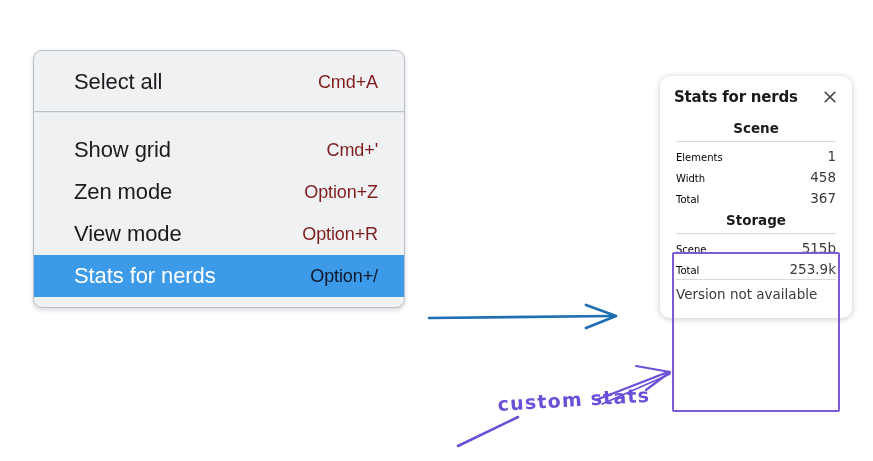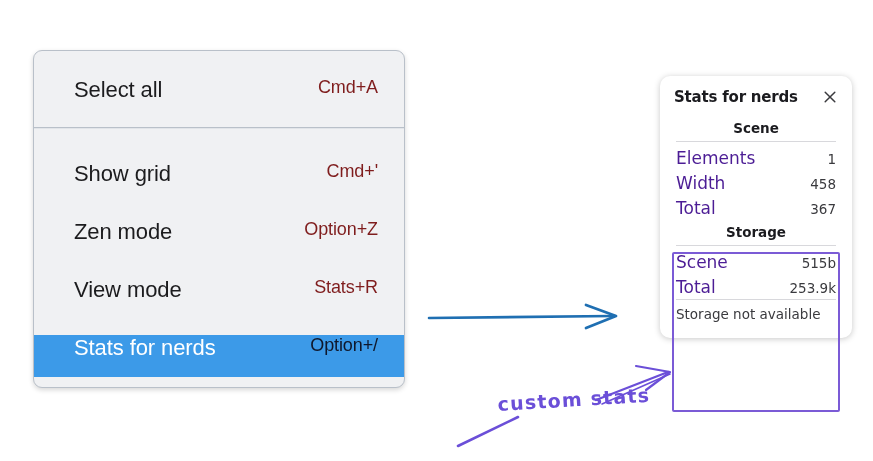--- a/index.html
+++ b/index.html
@@ -37,26 +37,26 @@
     padding-bottom: 8px;
     border-bottom: 1px solid #b9c0c9;
   }
   .menu-section.section-bottom {
     border-top: 1px solid #e2e5e9;
     padding-top: 16px;
     padding-bottom: 10px;
   }
   .menu-item {
     display: flex;
+    align-items: center;
     justify-content: space-between;
     height: 42px;
     padding: 0 26px 0 40px;
     box-sizing: border-box;
     cursor: default;
-    margin-top: 16px;
   }
   .menu-item .label {
     font-size: 22px;
     color: #1c1c1e;
     letter-spacing: -0.1px;
   }
   .menu-item .shortcut {
     font-size: 18px;
     color: #7f1d1d;
     letter-spacing: -0.1px;
@@ -117,22 +117,22 @@
     background: #d8d8dc;
     margin: 0 2px 3px 2px;
   }
   .stat-row {
     display: flex;
     align-items: baseline;
     justify-content: space-between;
     padding: 2.5px 2px;
   }
   .stat-key {
-    font-size: 17px;
-    color: #4c1d95;
+    font-size: 10px;
+    color: #000000;
   }
   .stat-val {
     font-size: 13.5px;
     color: #3a3a3e;
   }
   .version-text {
     font-size: 13.5px;
     color: #3a3a3e;
     padding: 3px 2px 0 2px;
   }
@@ -187,21 +187,21 @@
     <div class="menu-item">
       <span class="label">Show grid</span>
       <span class="shortcut">Cmd+'</span>
     </div>
     <div class="menu-item">
       <span class="label">Zen mode</span>
       <span class="shortcut">Option+Z</span>
     </div>
     <div class="menu-item">
       <span class="label">View mode</span>
-      <span class="shortcut">Stats+R</span>
+      <span class="shortcut">Option+R</span>
     </div>
     <div class="menu-item selected">
       <span class="label">Stats for nerds</span>
       <span class="shortcut">Option+/</span>
     </div>
   </div>
 
 </div>
 
 <div class="stats-panel">
@@ -235,21 +235,21 @@
   <div class="stat-row">
     <span class="stat-key">Scene</span>
     <span class="stat-val">515b</span>
   </div>
   <div class="stat-row">
     <span class="stat-key">Total</span>
     <span class="stat-val">253.9k</span>
   </div>
 
   <div class="hr"></div>
-  <div class="version-text">Storage not available</div>
+  <div class="version-text">Version not available</div>
 
 </div>
 
 <div class="highlight-rect"></div>
 
 <svg class="annotations" viewBox="0 0 873 461">
 
   <g>
     <path d="M429 318 L612 316" stroke="#1F6FB2" stroke-width="2.6" stroke-linecap="round" fill="none"></path>
     <path d="M586 305 L616 316 L586 328" stroke="#1F6FB2" stroke-width="2.8" stroke-linecap="round" stroke-linejoin="round" fill="none"></path>

